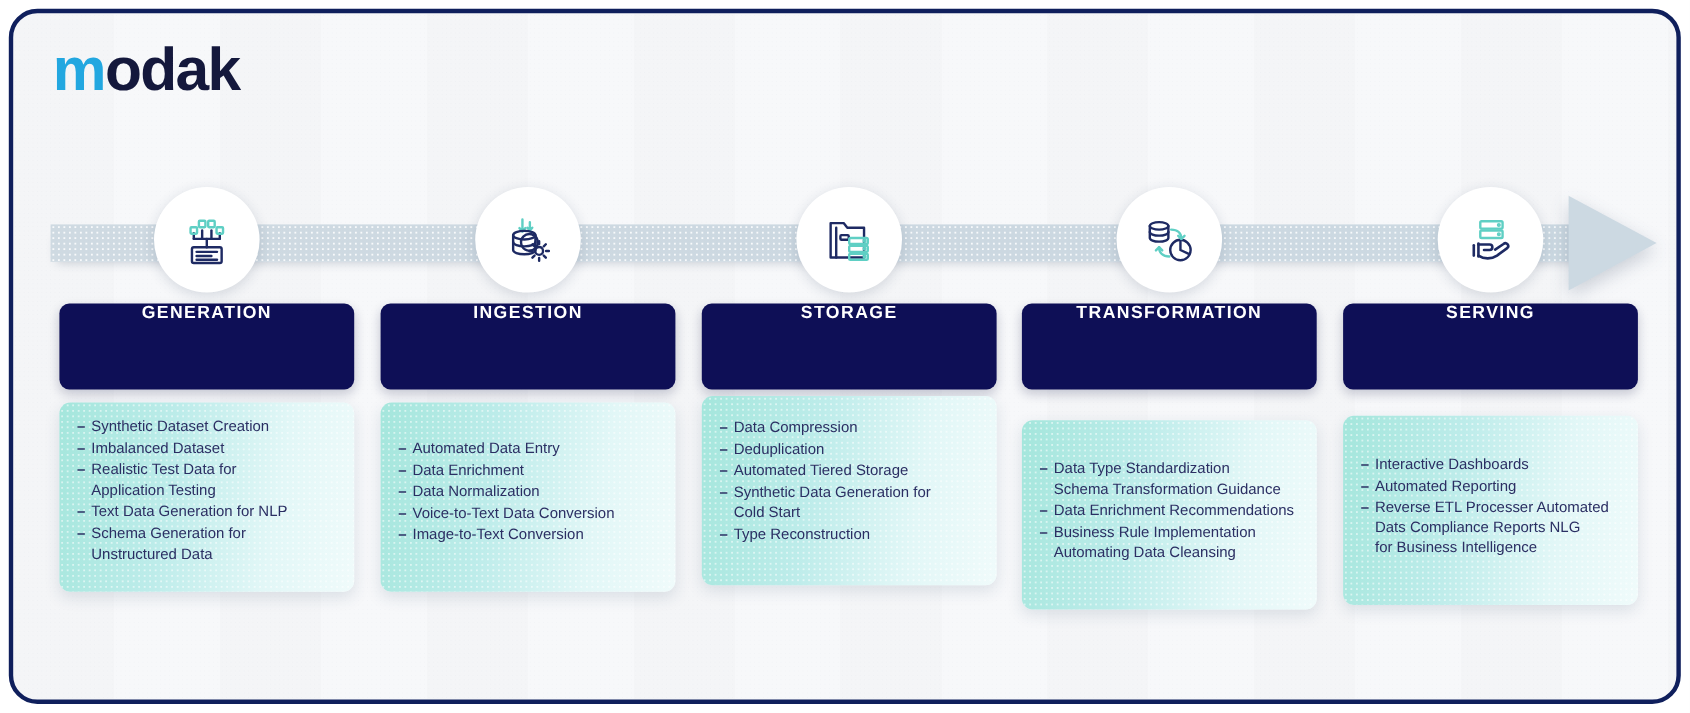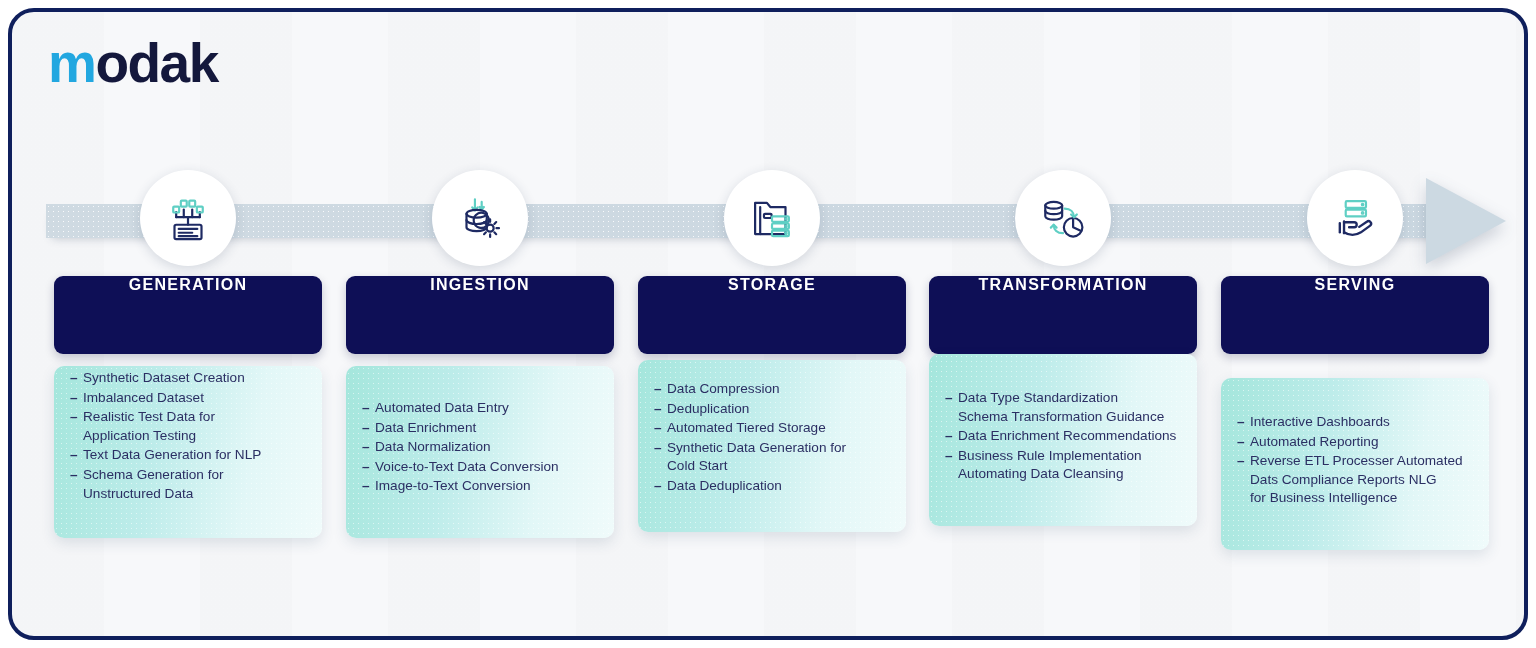--- a/index.html
+++ b/index.html
@@ -148,24 +148,24 @@
   }
 
   
   #stage-0 { left: 42px;   }
   #stage-1 { left: 334px;  }
   #stage-2 { left: 626px;  }
   #stage-3 { left: 917px;  }
   #stage-4 { left: 1209px; }
 
   
-  #stage-0 .card { top: 196px; height: 172px; padding-top: 3px; }
+  #stage-0 .card { top: 196px; height: 172px; padding-top: 13px; }
   #stage-1 .card { top: 196px; height: 172px; padding-top: 33px; }
   #stage-2 .card { top: 190px; height: 172px; padding-top: 20px; }
-  #stage-3 .card { top: 184px; height: 172px; padding-top: 35px; }
+  #stage-3 .card { top: 212px; height: 172px; padding-top: 35px; }
   #stage-4 .card { top: 196px; height: 172px; padding-top: 35px; margin-top: 12px; }
 </style>
 </head>
 <body>
 
 <div id="frame">
   <div id="bg-texture"></div>
   <div id="bg-dots"></div>
 
   <div id="logo">
@@ -271,21 +271,21 @@
       <span>STORAGE</span>
     </div>
     <div class="card">
       <div class="dots"></div>
       <ul>
         <li>Data Compression</li>
         <li>Deduplication</li>
         <li>Automated Tiered Storage</li>
         <li>Synthetic Data Generation for
 Cold Start</li>
-        <li>Data Deduplication</li>
+        <li>Type Reconstruction</li>
       </ul>
     </div>
   </div>
 
   <div class="stage" id="stage-3">
     <div class="circle">
       <svg viewBox="0 0 64 64">
         <g fill="none" stroke="#1e2a63" stroke-width="2.6" stroke-linecap="round" stroke-linejoin="round">
           <ellipse cx="21" cy="17" rx="10" ry="4"></ellipse>
           <path d="M11 17 v13 c0 2.2 4.5 4 10 4 s10 -1.8 10 -4 V17"></path>

